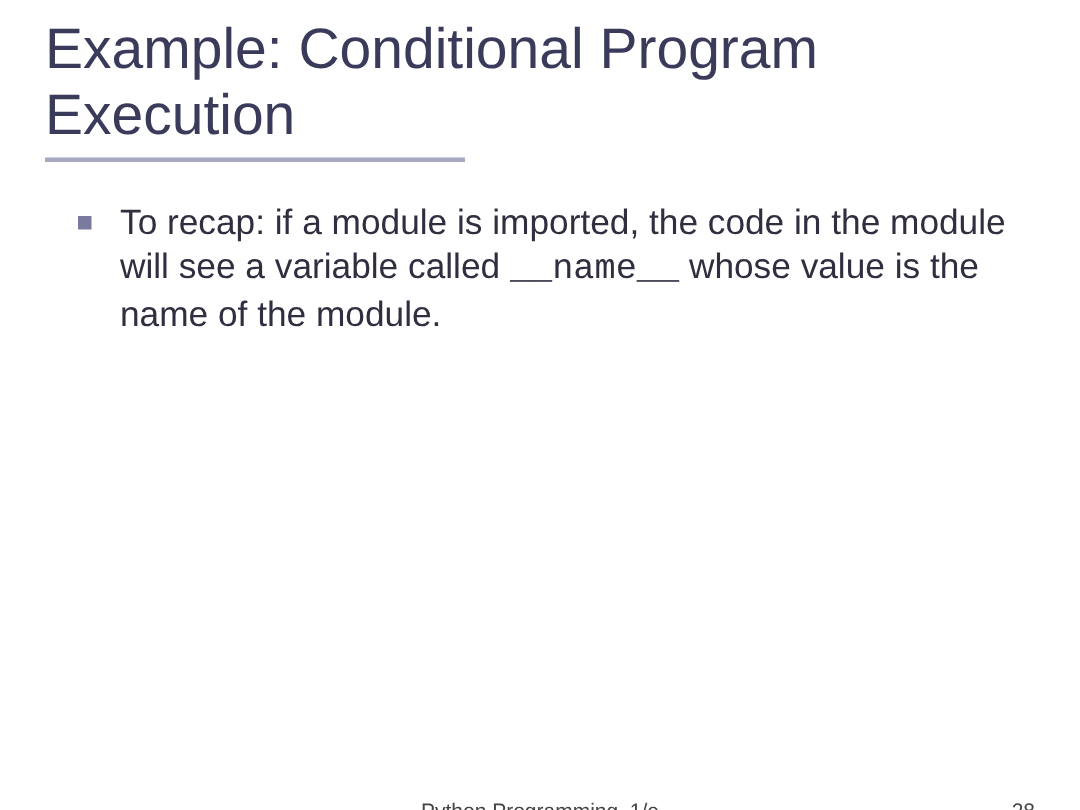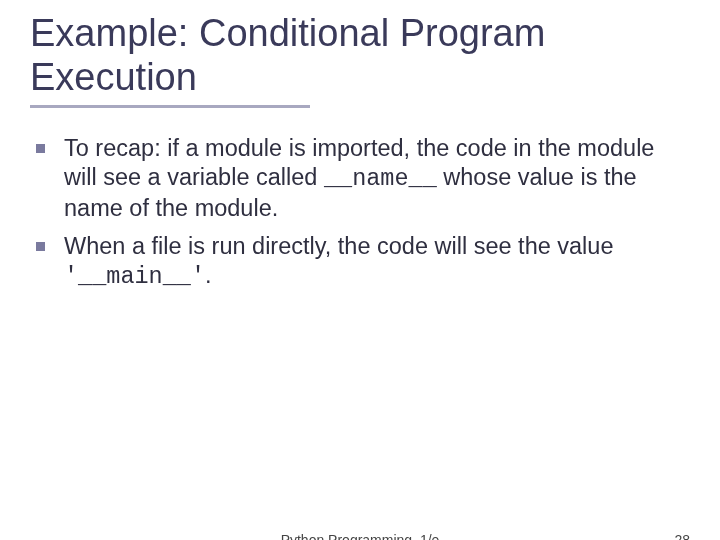--- a/index.html
+++ b/index.html
@@ -29,21 +29,21 @@
   }
   .title-underline {
     width: 280px;
     height: 3px;
     background: #a8a8c0;
     margin-bottom: 26px;
   }
   ul.body {
     list-style: none;
     padding: 0 0 0 34px;
-    margin: 0;
+    margin: 16px;
   }
   ul.body > li {
     position: relative;
     font-size: 23.5px;
     line-height: 1.22;
     margin-bottom: 10px;
     color: #2f2f40;
   }
   ul.body > li::before {
     content: "";
@@ -89,23 +89,20 @@
 
   <h1 class="title">Example: Conditional Program Execution</h1>
   <div class="title-underline"></div>
 
   <ul class="body">
 
     <li>
       <span>To recap: if a module is imported, the code in the module will see a variable called </span><span class="mono">__name__</span><span> whose value is the name of the module.</span>
     </li>
 
-    <li>
-      <span>When a file is run directly, the code will see the value </span><span class="mono">'__main__'</span><span>.</span>
-    </li>
 
 
 
   </ul>
 
   <div class="footer">
     <div class="footer-center">Python Programming, 1/e</div>
     <div class="footer-right">28</div>
   </div>
 

